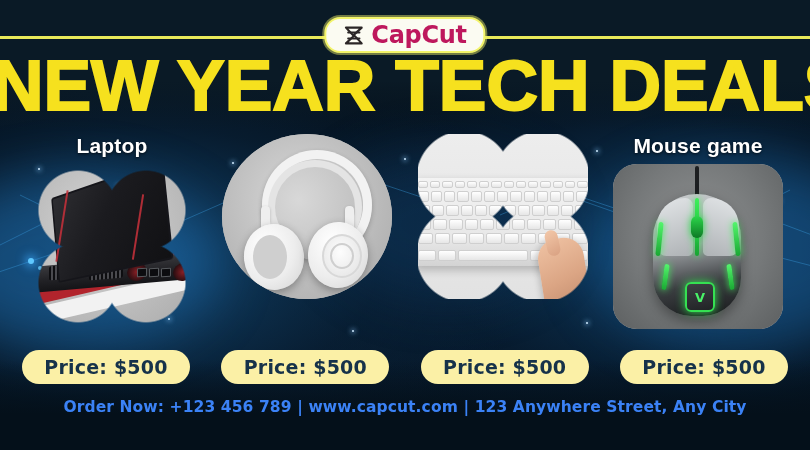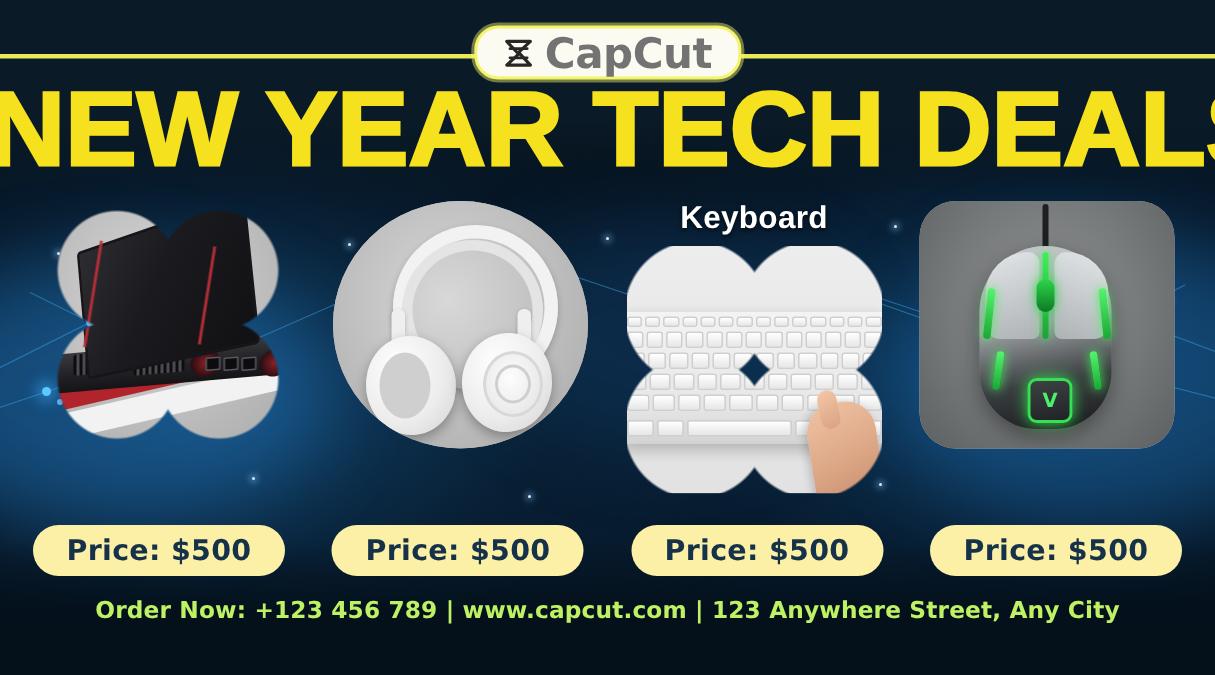--- a/index.html
+++ b/index.html
@@ -39,21 +39,21 @@
   
   .topline{position:absolute;left:0;right:0;top:36px;height:3px;background:#e9ea5a;}
   .logo-pill{
     position:absolute;left:50%;top:17px;transform:translateX(-50%);
     height:32px;padding:0 17px;border-radius:16px;
     background:#fbfbf2;border:2px solid #f3f46a;
     display:flex;align-items:center;gap:7px;z-index:4;
     box-shadow:0 0 0 2px rgba(243,244,106,.45);
   }
   .logo-mark{width:21px;height:21px;display:block;}
-  .logo-text{font-size:28px;font-weight:700;color:#737373;letter-spacing:-.3px;
+  .logo-text{font-size:24px;font-weight:700;color:#be185d;letter-spacing:-.3px;
     font-family:"DejaVu Sans", sans-serif;}
 
   
   .headline{
     position:absolute;left:0;right:0;top:52px;text-align:center;z-index:3;
     color:#f6e11e;
     font-family:"Liberation Sans Narrow","Liberation Sans",sans-serif;
     font-weight:700;font-size:70px;line-height:68px;
     letter-spacing:0px;
     transform:scaleX(1.02);
@@ -187,21 +187,21 @@
   
   .prices{position:absolute;left:0;right:0;top:350px;height:34px;z-index:3;
     display:flex;justify-content:space-between;padding:0 22px;box-sizing:border-box;text-align:right;}
   .price{width:168px;height:34px;border-radius:17px;background:#fbf0a6;
     display:flex;align-items:center;justify-content:center;
     color:#16324a;font-weight:700;font-size:19px;letter-spacing:.2px;
     font-family:"DejaVu Sans",sans-serif;}
 
   
   .footer{position:absolute;left:0;right:0;top:398px;text-align:center;z-index:3;
-    color:#bef264;font-weight:700;font-size:15.5px;letter-spacing:.1px;
+    color:#3b82f6;font-weight:700;font-size:15.5px;letter-spacing:.1px;
     font-family:"DejaVu Sans",sans-serif;white-space:nowrap;}
 </style>
 </head>
 <body>
 
 <div id="poster">
 
   <div class="bg-base"></div>
   <div class="glow g1"></div>
   <div class="glow g2"></div>
@@ -257,20 +257,21 @@
       <path d="M5.5 8.5 L18.5 8.5 M5.5 15.5 L18.5 15.5" stroke="#2b2626" stroke-width="2.2" stroke-linecap="round"></path>
     </svg>
     <span class="logo-text">CapCut</span>
   </div>
 
   <div class="headline">NEW YEAR TECH DEALS</div>
 
   <div class="row">
 
     <div class="card">
+      <div class="card-title">Laptop</div>
       <div class="thumb">
         <div class="mask blob">
           <div class="pad-light"></div>
           <div class="lt-stripe"></div>
           <div class="lt-stripe2"></div>
           <div class="lt-base"></div>
           <div class="lt-vent a"></div>
             <div class="lt-vent b"></div>
           <div class="lt-fan"></div>
             <div class="lt-fan f2"></div>
@@ -295,21 +296,20 @@
           <div class="hp-cup l"></div>
           <div class="hp-pad"></div>
           <div class="hp-cup r"></div>
           <div class="hp-ring"></div>
           <div class="hp-ring2"></div>
         </div>
       </div>
     </div>
 
     <div class="card">
-      <div class="card-title">Keyboard</div>
       <div class="thumb">
         <div class="mask clover">
           <div style="position:absolute;inset:0;background:linear-gradient(180deg,#ededed 0%,#e2e2e2 100%);"></div>
           <div class="kb">
             <div class="kb-row" style="top:3px;height:7px;">
               <div class="key"></div>
                 <div class="key"></div>
                 <div class="key"></div>
                 <div class="key"></div>
               <div class="key"></div>
@@ -386,20 +386,21 @@
               <div class="key" style="flex:.8;"></div>
             </div>
           </div>
           <div class="kb-hand"></div>
           <div class="kb-finger"></div>
         </div>
       </div>
     </div>
 
     <div class="card">
+      <div class="card-title">Mouse game</div>
       <div class="thumb">
         <div class="mask rsquare">
           <div class="pad-dark"></div>
           <div class="ms-cable"></div>
           <div class="ms-body"></div>
           <div class="ms-btnL"></div>
           <div class="ms-btnR"></div>
           <div class="ms-split"></div>
           <div class="ms-wheel"></div>
           <div class="ms-led l1"></div>

